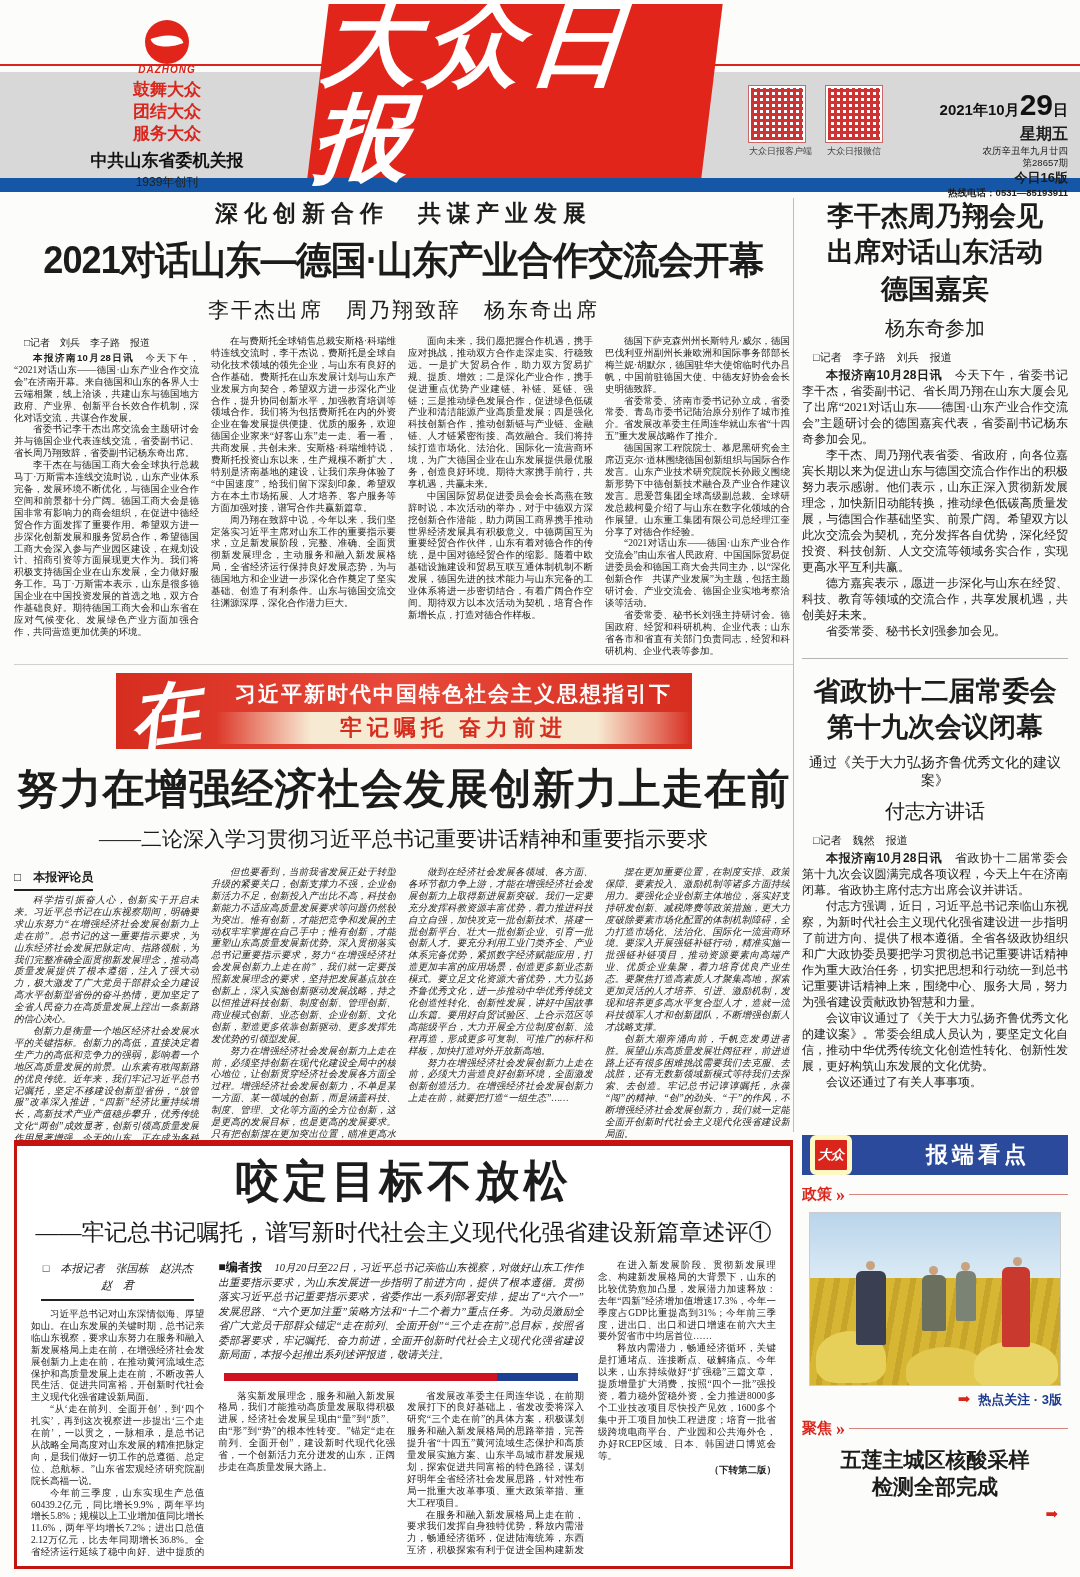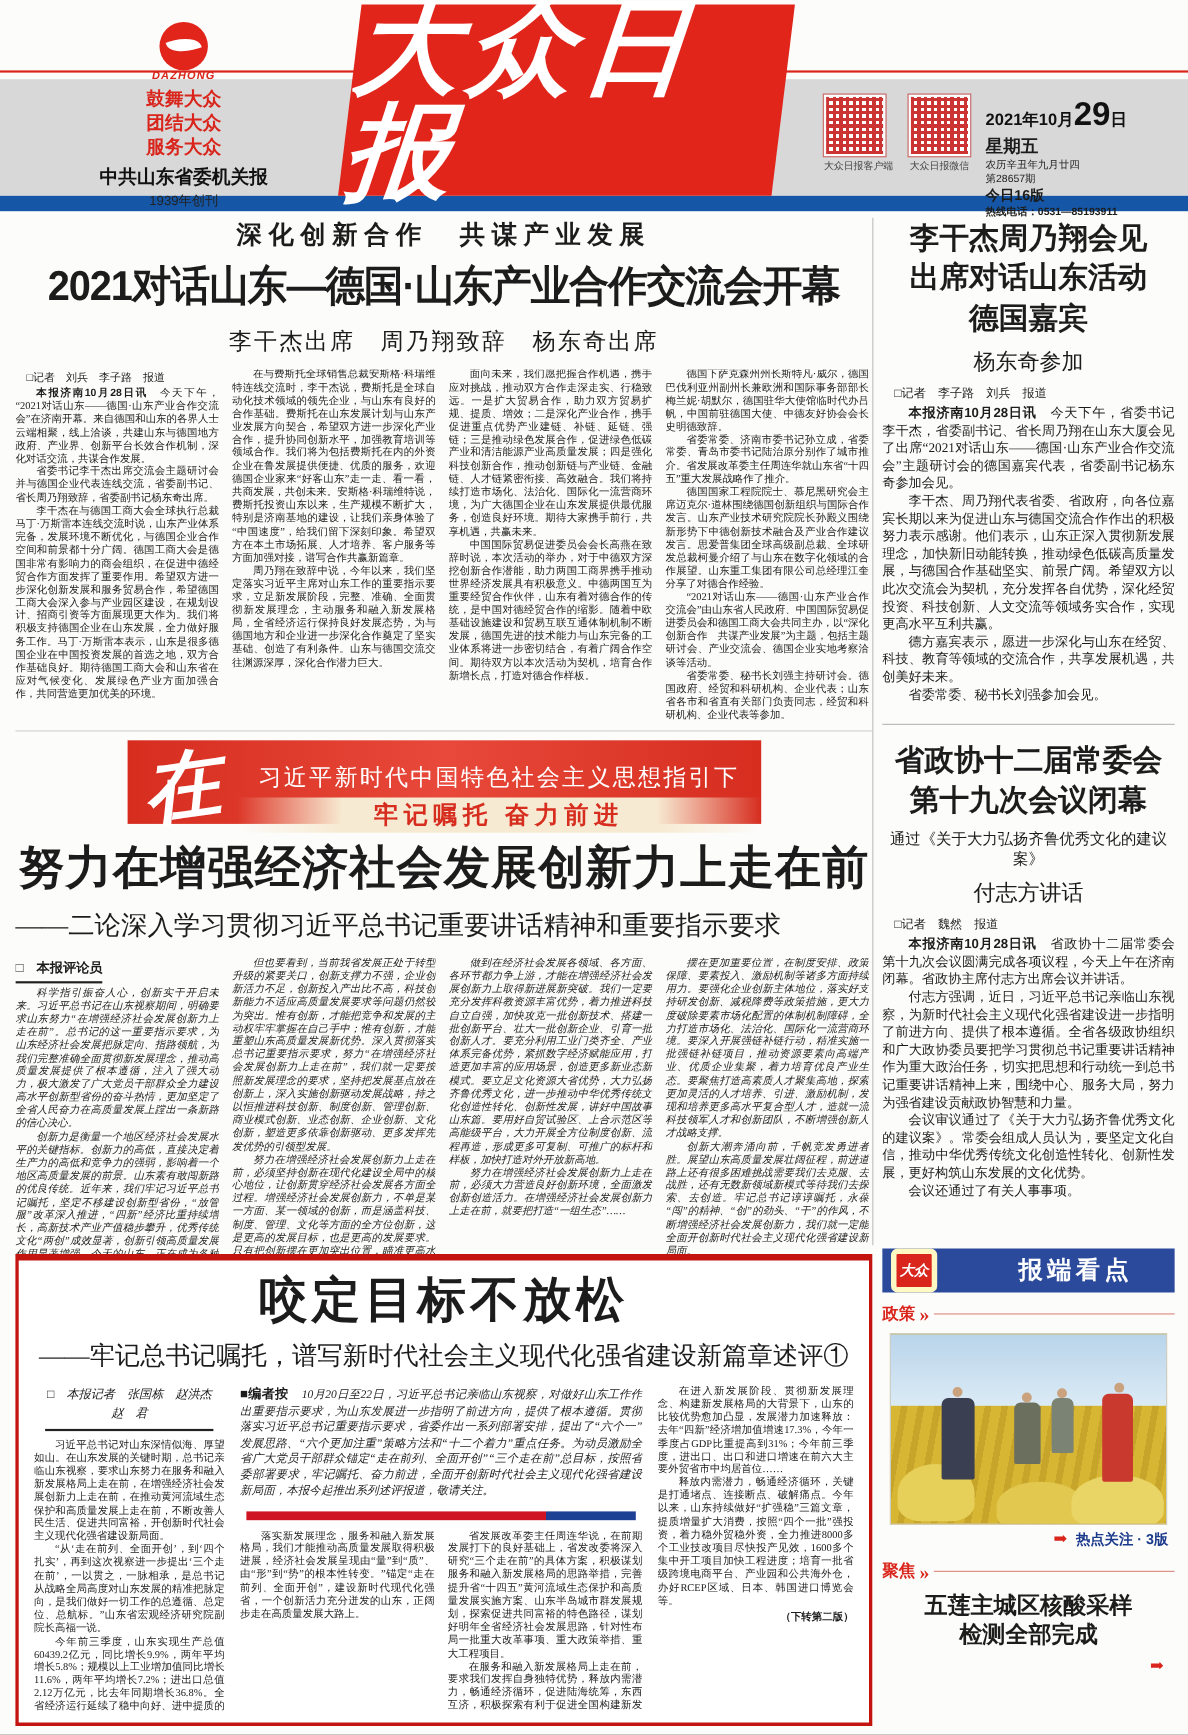--- a/index.html
+++ b/index.html
@@ -24,21 +24,21 @@
   .hdr-plate span{display:block;transform:skewX(2deg);font-style:italic;font-weight:900;
                   font-size:96px;line-height:1;color:#fff;letter-spacing:8px;
                   font-family:"Liberation Serif",serif;}
   .hdr-right{position:absolute;right:12px;top:86px;z-index:2;display:flex;align-items:flex-start;gap:14px;}
   .qr-wrap{text-align:center;}
   .qr{width:52px;height:52px;background:
         repeating-linear-gradient(0deg,#c33 0 3px,transparent 3px 6px),
         repeating-linear-gradient(90deg,#c33 0 3px,#fff 3px 6px);
       border:2px solid #fff;outline:1px solid #c66;}
   .qr-label{font-size:9px;color:#444;margin-top:3px;}
-  .datebox{width:172px;text-align:left;line-height:1.25;}
+  .datebox{width:172px;text-align:right;line-height:1.25;}
   .date-main{font-weight:bold;font-size:15px;color:#111;}
   .date-day{font-size:30px;font-weight:bold;}
   .weekday{font-weight:bold;font-size:16px;}
   .date-small{font-size:9.5px;color:#222;margin-top:1px;}
   .pages{font-weight:bold;font-size:13px;margin-top:1px;}
   .hotline{font-weight:bold;font-size:9.5px;}
   .hdr-blue{position:absolute;left:0;right:0;top:178px;height:14px;background:#1557a6;}
 
   
   .bp{margin:0;text-indent:2em;text-align:justify;font-size:9.5px;line-height:11.9px;}
@@ -89,27 +89,27 @@
   .item-h{font-weight:800;font-size:21px;line-height:1.3;text-align:center;white-space:pre-line;margin-top:8px;}
   .link-row{text-align:right;margin:4px 6px 8px 0;}
   .link-arrow{color:#d9251c;font-weight:900;font-size:15px;margin-right:4px;}
   .link-text{color:#1b3a8c;font-weight:800;font-size:13px;}
 
   
   .bansec{position:absolute;left:14px;top:664px;width:779px;border-top:1px solid #d0d0d0;padding-top:8px;}
   .banner{width:576px;height:76px;margin:0 auto;background:linear-gradient(90deg,#d62d1f,#e8493a 50%,#d62d1f);position:relative;}
   .zai{position:absolute;left:14px;top:-4px;font-style:italic;font-weight:900;font-size:70px;
        color:#fff;transform:rotate(-8deg);font-family:"Liberation Serif",serif;}
-  .b1{margin-left:100px;padding-top:20px;color:#fff;font-weight:400;font-size:21px;
+  .b1{margin-left:100px;padding-top:7px;color:#fff;font-weight:700;font-size:21px;
       letter-spacing:2px;text-align:center;}
   .b2{margin-left:100px;margin-top:4px;height:32px;display:flex;align-items:center;justify-content:center;
       background:linear-gradient(90deg,rgba(247,234,210,0),#f7ead2 20%,#f7ead2 80%,rgba(247,234,210,0));}
   .b2 span{color:#d62d1f;font-weight:900;font-size:22px;letter-spacing:5px;}
   .ban-h{font-weight:900;font-size:42px;text-align:center;margin-top:12px;letter-spacing:1px;}
-  .ban-deck{font-size:24px;text-align:left;margin-top:8px;font-family:Liberation Serif, serif;}
+  .ban-deck{font-size:21px;text-align:center;margin-top:8px;font-family:Liberation Serif, serif;}
   .comm{display:flex;gap:12px;margin-top:14px;height:300px;overflow:hidden;}
   .comm .tcol{font-style:italic;}
   .comm .bp{font-style:italic;}
   .comm-byline{font-style:normal;font-weight:bold;font-size:12px;border-bottom:2px solid #222;
                display:inline-block;padding-bottom:3px;margin-bottom:4px;
                font-family:"Liberation Sans",sans-serif;}
 
   
   .feat{position:absolute;left:14px;top:1140px;width:779px;height:429px;background:#fff;
         border:3px solid #c41410;border-top-width:6px;box-sizing:border-box;padding:6px 14px 8px;}

